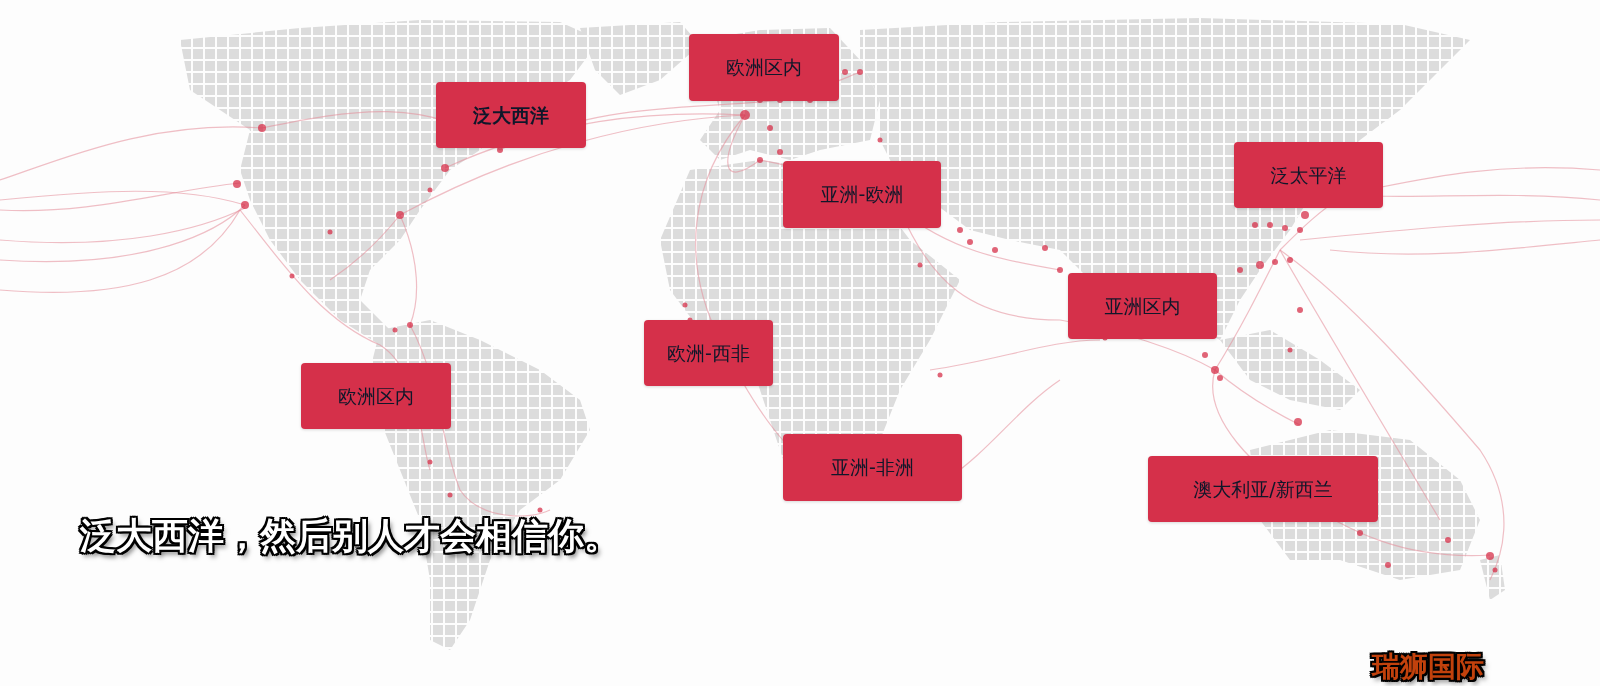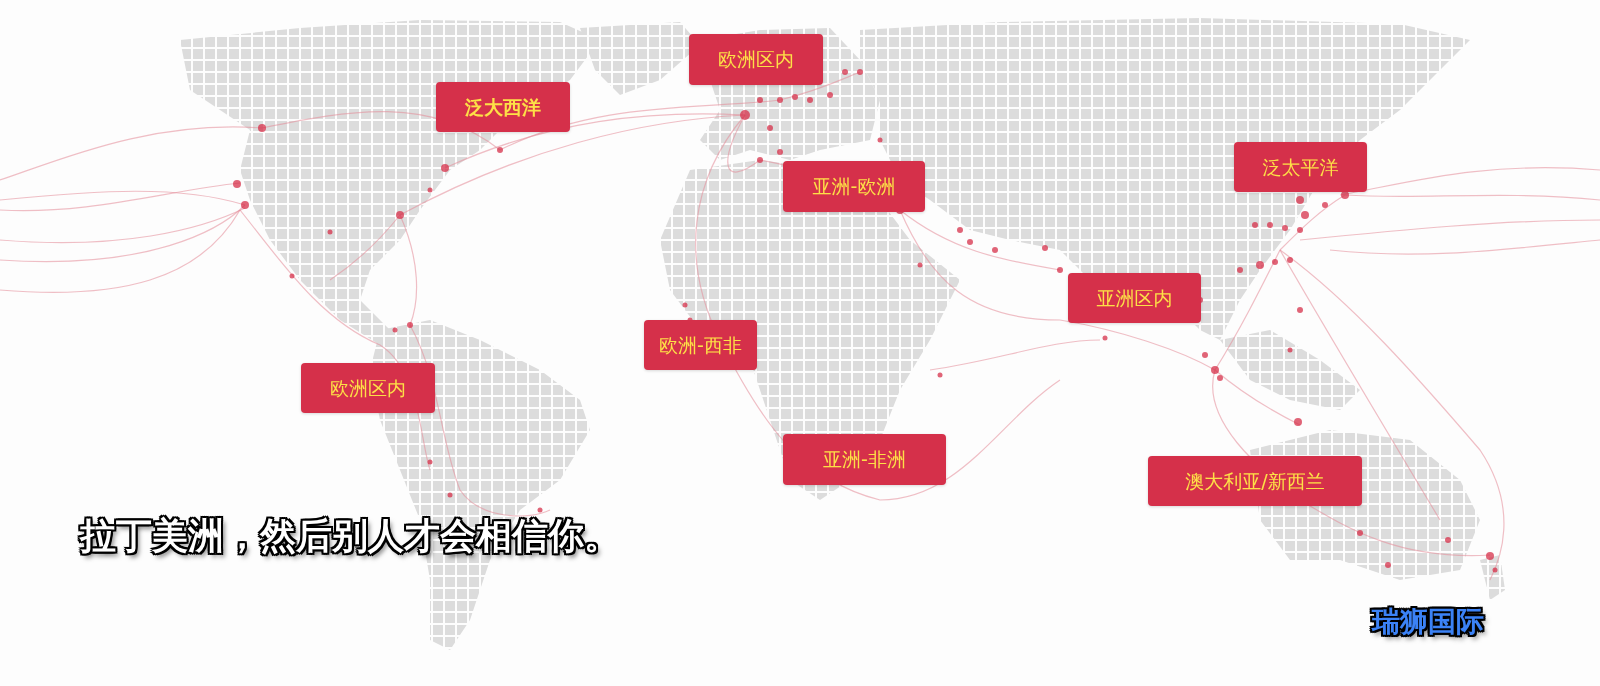--- a/index.html
+++ b/index.html
@@ -1,39 +1,40 @@
 <!DOCTYPE html>
 <html><head>
 <meta charset="utf-8">
 <style>
   html, body { margin:0; padding:0; }
   body { width:1600px; height:686px; overflow:hidden; background:#fdfdfd; position:relative; font-family:"DejaVu Sans", "Liberation Sans", sans-serif; }
   #stage { position:absolute; left:0; top:0; width:1600px; height:686px; }
   svg.map { position:absolute; left:0; top:0; }
   .label {
-    position:absolute; background:#d5304a; color:#fde047; border-radius:4px;
-    font-size:19px; line-height:1; padding:0; display:flex; align-items:center; justify-content:center;
+    position:absolute; background:#d5304a; color:#0f172a; border-radius:4px;
+    font-size:19px; line-height:1; padding:8px; display:flex; align-items:center; justify-content:center;
     box-shadow:0 1px 3px rgba(0,0,0,0.15);
     cursor:pointer;
   }
   .subtitle {
     position:absolute; color:#fff; font-weight:bold; font-size:36px; letter-spacing:0px;
     text-shadow:
       -2px -2px 0 #000, 2px -2px 0 #000, -2px 2px 0 #000, 2px 2px 0 #000,
       0 -2px 0 #000, 0 2px 0 #000, -2px 0 0 #000, 2px 0 0 #000,
       3px 4px 5px rgba(0,0,0,0.6);
     white-space:nowrap;
   }
   .brand {
-    position:absolute; color:#3b82f6; font-weight:bold; font-size:28px;
+    position:absolute; color:#c2410c; font-weight:bold; font-size:28px;
     text-shadow:
       -2px -2px 0 #000, 2px -2px 0 #000, -2px 2px 0 #000, 2px 2px 0 #000,
       0 -2px 0 #000, 0 2px 0 #000, -2px 0 0 #000, 2px 0 0 #000,
       3px 4px 5px rgba(0,0,0,0.6);
     white-space:nowrap;
+    margin-top:45px;
   }
 </style>
 </head>
 <body>
 
 <div id="stage">
   <svg class="map" id="map-svg" width="1600" height="686" viewBox="0 0 1600 686">
     <defs>
       <pattern id="grid" x="0" y="0" width="12" height="12" patternUnits="userSpaceOnUse">
         <rect x="1" y="1" width="10" height="10" fill="#dcdcdc"></rect>
@@ -166,15 +167,15 @@
       <div class="label" style="left: 436px; top: 82px; width: 134px; height: 50px; font-weight: bold;">泛大西洋</div>
       <div class="label" style="left: 783px; top: 161px; width: 142px; height: 51px;">亚洲-欧洲</div>
       <div class="label" style="left: 1234px; top: 142px; width: 133px; height: 50px;">泛太平洋</div>
       <div class="label" style="left: 1041px; top: 273px; width: 133px; height: 50px; margin-left: 27px;">亚洲区内</div>
       <div class="label" style="left: 644px; top: 320px; width: 113px; height: 50px;">欧洲-西非</div>
       <div class="label" style="left: 301px; top: 363px; width: 134px; height: 50px;">欧洲区内</div>
       <div class="label" style="left: 783px; top: 434px; width: 163px; height: 51px;">亚洲-非洲</div>
       <div class="label" style="left: 1148px; top: 456px; width: 214px; height: 50px;">澳大利亚/新西兰</div>
     </div>
 
-  <div class="subtitle" style="left:80px; top:512px;">拉丁美洲，然后别人才会相信你。</div>
+  <div class="subtitle" style="left:80px; top:512px;">泛大西洋，然后别人才会相信你。</div>
   <div class="brand" style="left:1372px; top:603px;">瑞狮国际</div>
 </div>
 
 </body></html>

